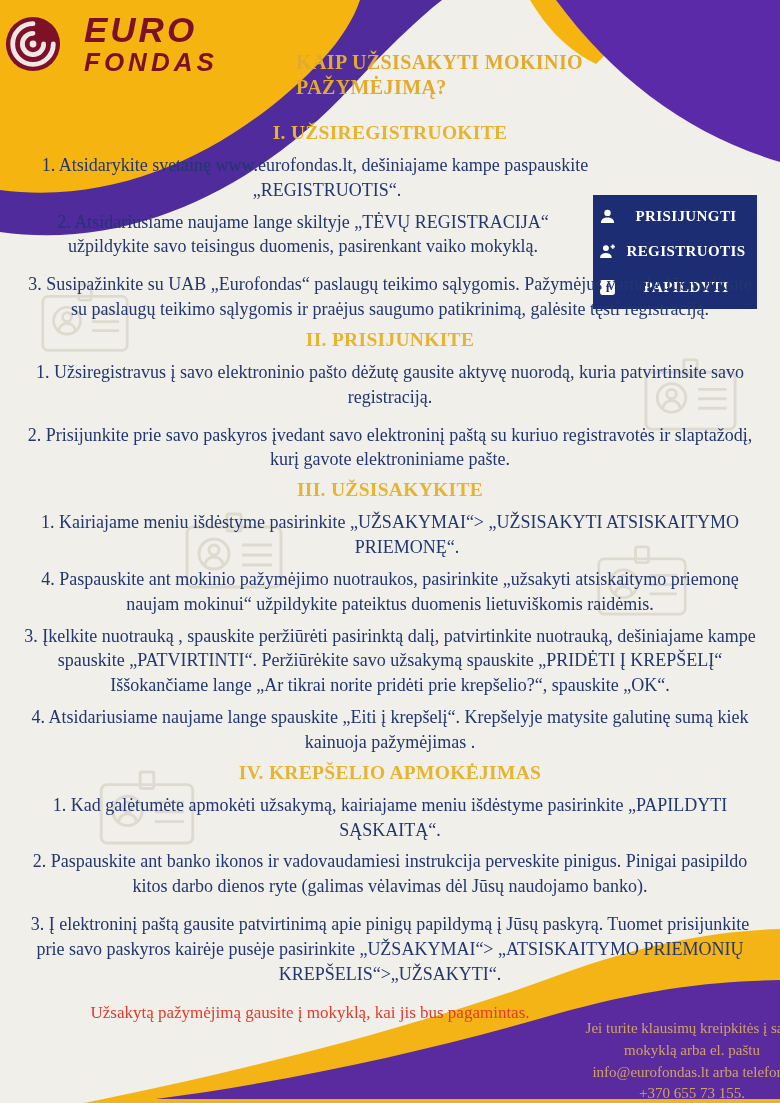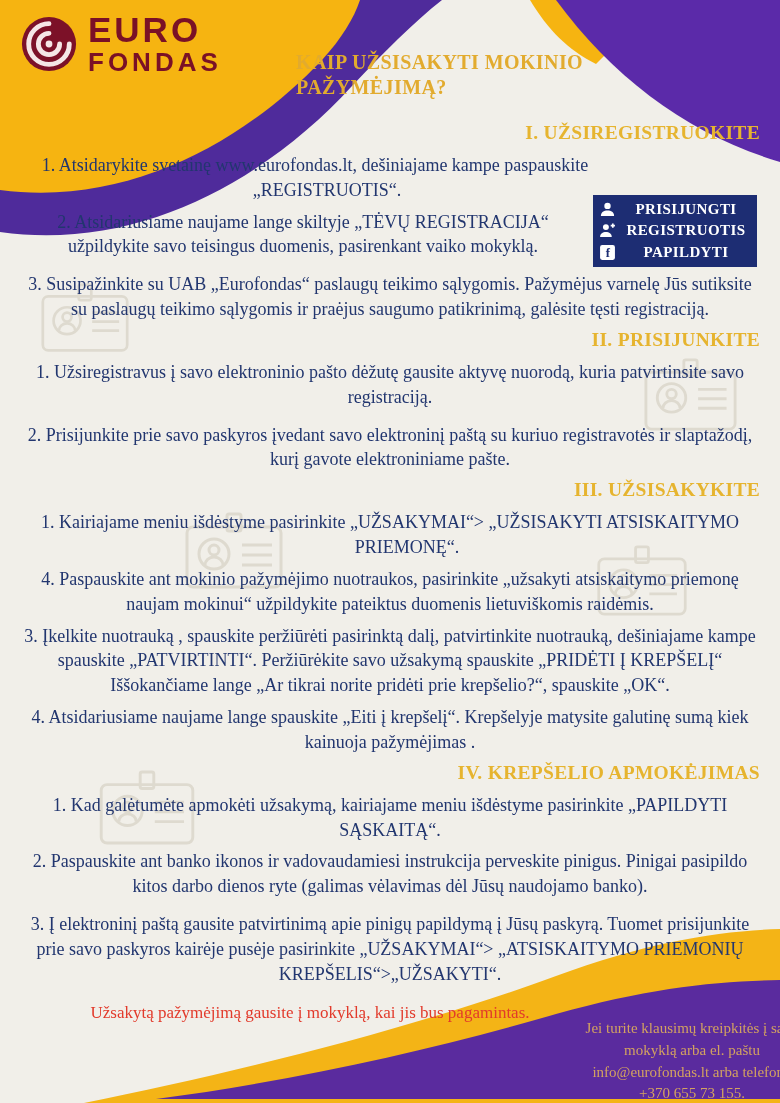--- a/index.html
+++ b/index.html
@@ -7,40 +7,40 @@
   .page{position:relative;width:780px;height:1103px;background:#f1efe9;overflow:hidden;}
 
   
   .decor{position:absolute;inset:0;z-index:0;}
 
   
   .wm{position:absolute;z-index:0;}
   .wm svg{display:block;}
 
   
-  .logo{position:absolute;top:12px;left:20px;z-index:3;display:flex;align-items:center;gap:10px;}
+  .logo{position:absolute;top:12px;left:4px;z-index:3;display:flex;align-items:center;gap:22px;font-style:italic;}
   .logo-mark{width:58px;height:58px;}
   .logo-text{display:flex;flex-direction:column;line-height:1;color:#7a1126;font-family:"Liberation Sans","DejaVu Sans",sans-serif;font-weight:bold;}
   .logo-euro{font-size:35px;letter-spacing:3px;}
   .logo-fondas{font-size:26px;letter-spacing:4px;margin-top:2px;}
 
   
   .title{position:absolute;top:50px;left:296px;width:330px;margin:0;z-index:2;
          text-align:left;font-size:20px;font-weight:bold;color:#e2ab2e;letter-spacing:.4px;line-height:1.25;}
 
   
-  .login-panel{position:absolute;top:195px;left:593px;width:164px;height:72px;z-index:2;
+  .login-panel{position:absolute;top:195px;left:593px;width:164px;height:114px;z-index:2;
                background:#1d2d73;display:flex;flex-direction:column;justify-content:space-around;padding:4px 0;box-sizing:border-box;}
   .panel-row{display:flex;align-items:center;gap:5px;padding:0 6px;cursor:pointer;}
   .panel-icon{width:17px;height:17px;flex:0 0 17px;display:flex;}
   .panel-label{flex:1;text-align:center;color:#ffffff;font-size:15px;font-weight:bold;letter-spacing:.4px;}
 
   
   .content{position:absolute;top:0;left:0;right:0;z-index:2;padding:0 20px;box-sizing:border-box;}
-  .content h2{margin:4px 0 9px 0;text-align:right;font-size:19.5px;color:#e6b42f;letter-spacing:.3px;font-weight:bold;}
+  .content h2{margin:4px 0 9px 0;text-align:center;font-size:19.5px;color:#e6b42f;letter-spacing:.3px;font-weight:bold;}
   .content h2.first{margin-top:122px;}
   .content p{margin:0 0 7px 0;font-size:18px;line-height:1.38;color:#22366f;text-align:center;}
   .just{text-align:justify;}
   .narrow{width:566px;}
   .hang{padding-left:24px;text-indent:-24px;}
   .hang2{padding-left:34px;text-indent:-34px;}
   .mb-lg{margin-bottom:13px !important;}
 
   
   .notes{margin-top:14px;width:580px;}

